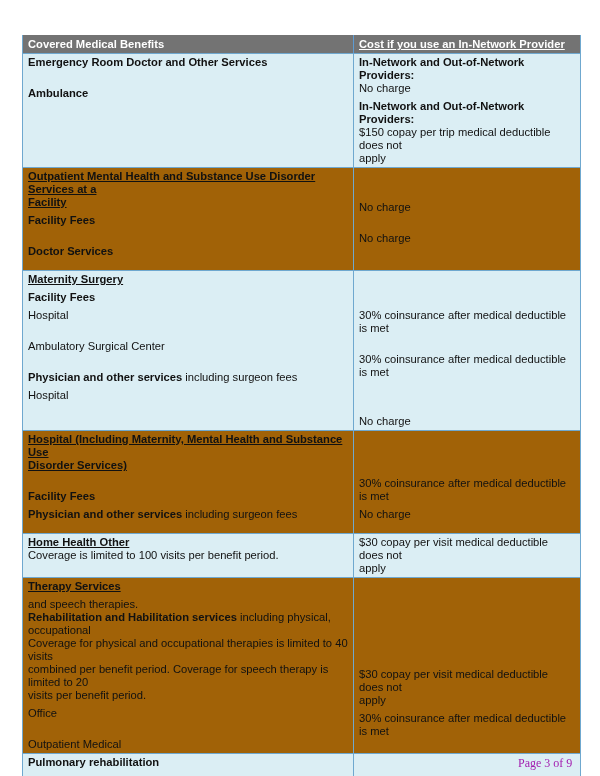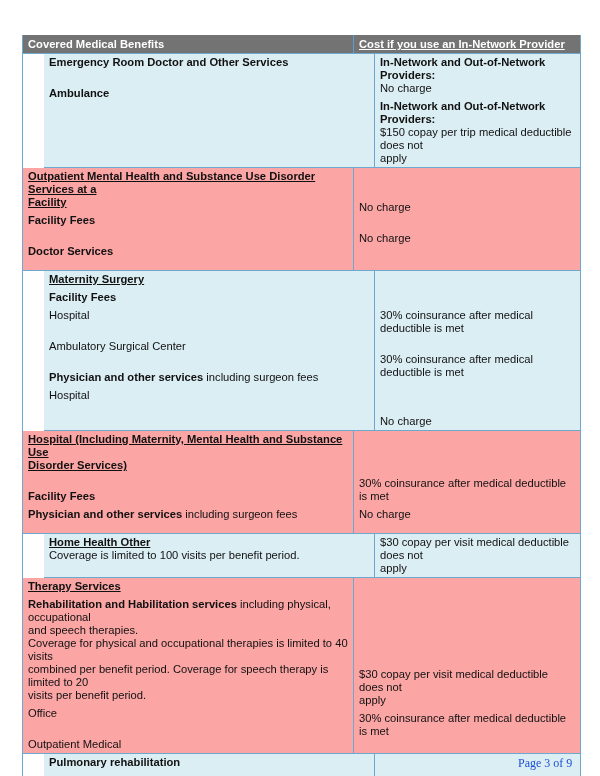--- a/index.html
+++ b/index.html
@@ -5,29 +5,29 @@
   html, body { margin:0; padding:0; background:#ffffff; }
   body { width:600px; height:776px; position:relative; overflow:hidden;
          font-family:"Liberation Sans", sans-serif; color:#111; }
   .tbl { position:absolute; left:22px; top:35px; width:557px;
          border-left:1px solid #6fa8cf; border-right:1px solid #6fa8cf; }
   .row { display:flex; border-bottom:1px solid #6fa8cf; }
   .c1 { width:330px; padding:2px 5px 2px 5px; box-sizing:border-box; }
   .c2 { flex:1; padding:2px 5px 2px 5px; box-sizing:border-box; border-left:1px solid #6fa8cf; }
   .hdr { background:#737373; color:#fff; font-size:11.2px; font-weight:bold; height:18px; line-height:14px; }
   .hdr .c2 { border-left:1px solid #5d9bd2;text-decoration:underline; }
-  .blue { background:#dbeef4;margin-left:21px; }
-  .white { background:#fca5a5;justify-content:flex-end; }
+  .blue { background:#dbeef4; }
+  .white { background:#a16207;justify-content:flex-end; }
   .ln { font-size:11.2px; line-height:13px; min-height:13px; }
   .b { font-weight:bold; }
   .u { text-decoration:underline; font-weight:bold; }
   .i { }
   .gap { height:18px; }
   .gap-s { height:5px; }
-  .footer { position:absolute; left:518px; top:756px; font-family:"Liberation Serif", serif; font-size:12px; color:#1d4ed8;text-align:center; }
+  .footer { position:absolute; left:518px; top:756px; font-family:"Liberation Serif", serif; font-size:12px; color:#a21caf;text-align:center; }
 </style>
 </head>
 <body>
 
 <div class="tbl">
 
   <div class="row hdr">
     <div class="c1">Covered Medical Benefits</div>
     <div class="c2">Cost if you use an In-Network Provider</div>
   </div>
@@ -132,22 +132,22 @@
     <div class="c2">
       <div class="ln">$30 copay per visit medical deductible does not</div>
       <div class="ln">apply</div>
     </div>
   </div>
 
   <div class="row white">
     <div class="c1">
       <div class="ln u">Therapy Services</div>
       <div class="gap-s"></div>
+      <div class="ln i">and speech therapies.</div>
       <div class="ln"><span class="b">Rehabilitation and Habilitation services</span><span class="i"> including physical, occupational</span></div>
-      <div class="ln i">and speech therapies.</div>
       <div class="ln i">Coverage for physical and occupational therapies is limited to 40 visits</div>
       <div class="ln i">combined per benefit period. Coverage for speech therapy is limited to 20</div>
       <div class="ln i">visits per benefit period.</div>
       <div class="gap-s"></div>
       <div class="ln">Office</div>
       <div class="ln"></div>
       <div class="gap-s"></div>
       <div class="ln">Outpatient Medical</div>
     </div>
     <div class="c2">

